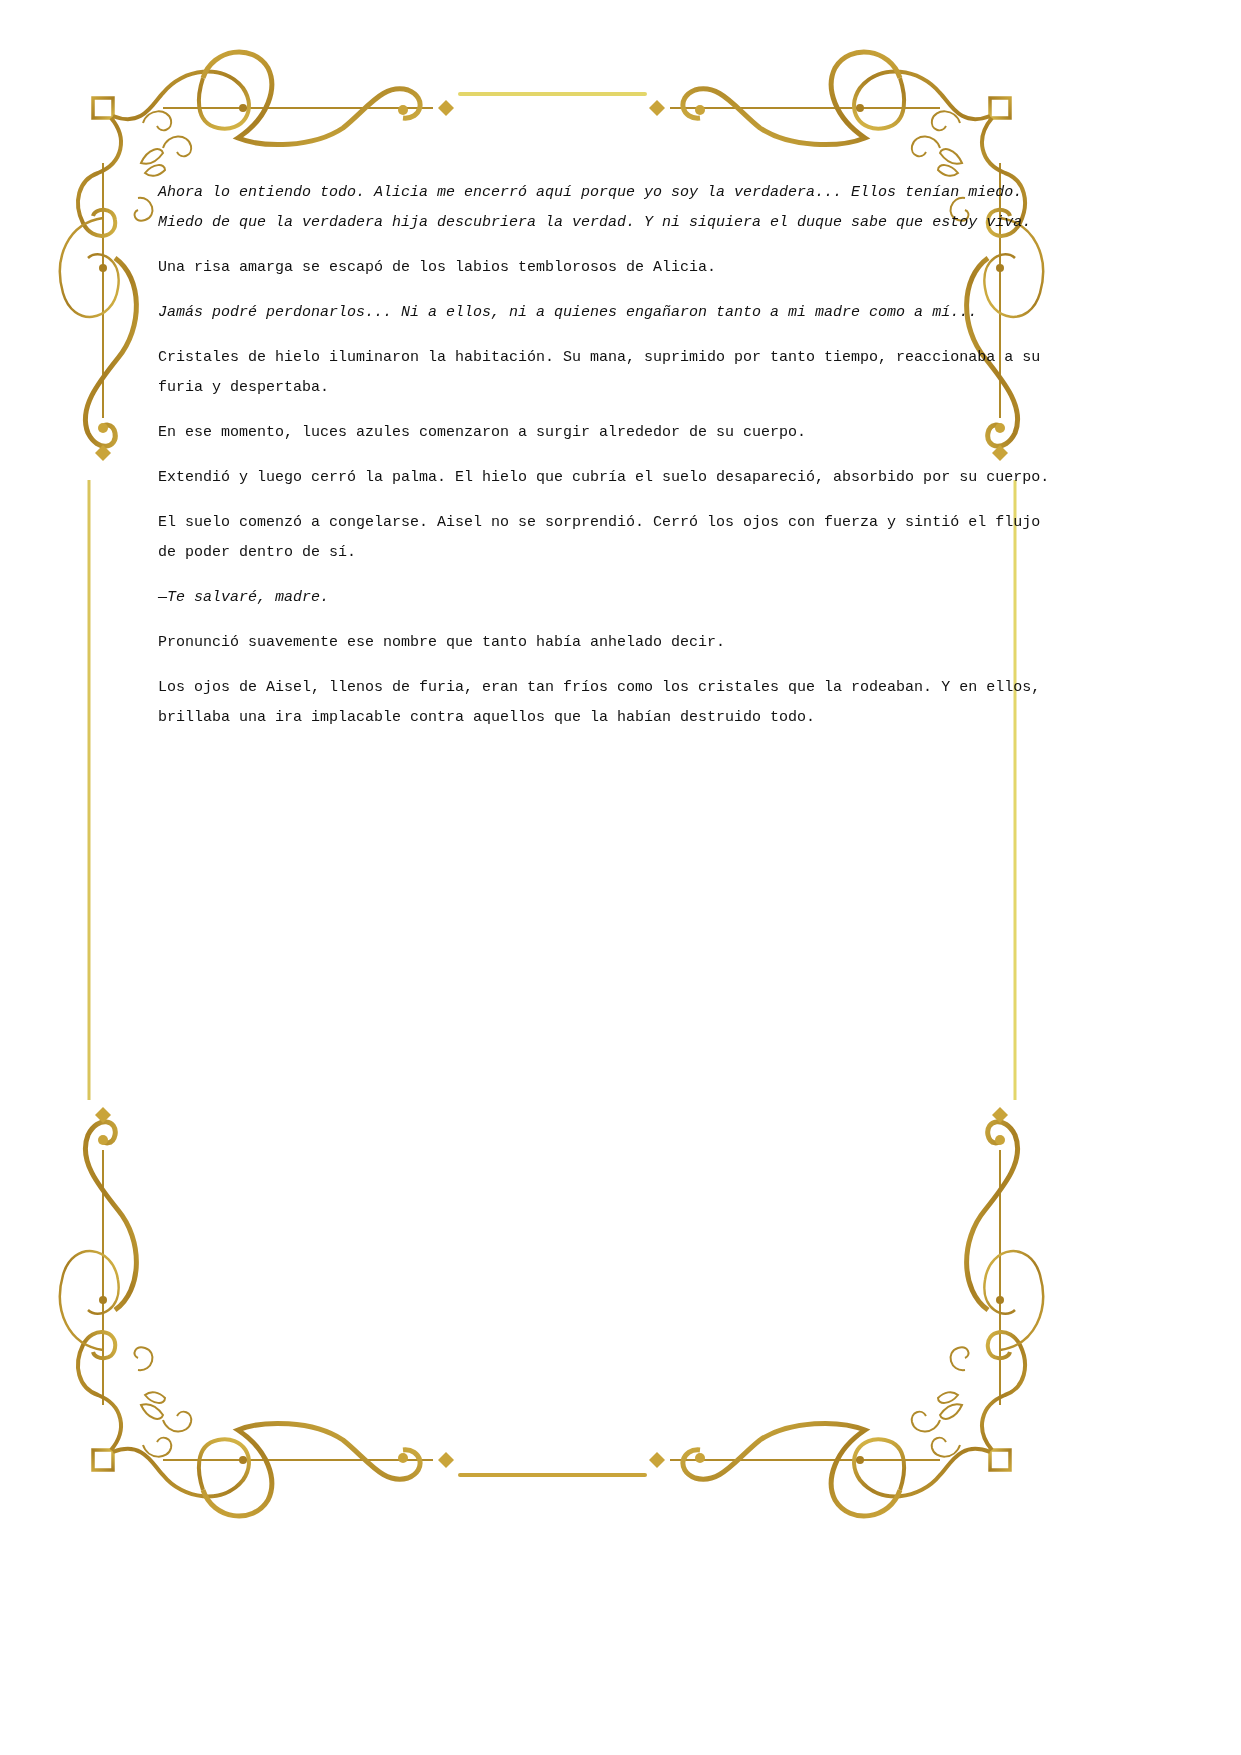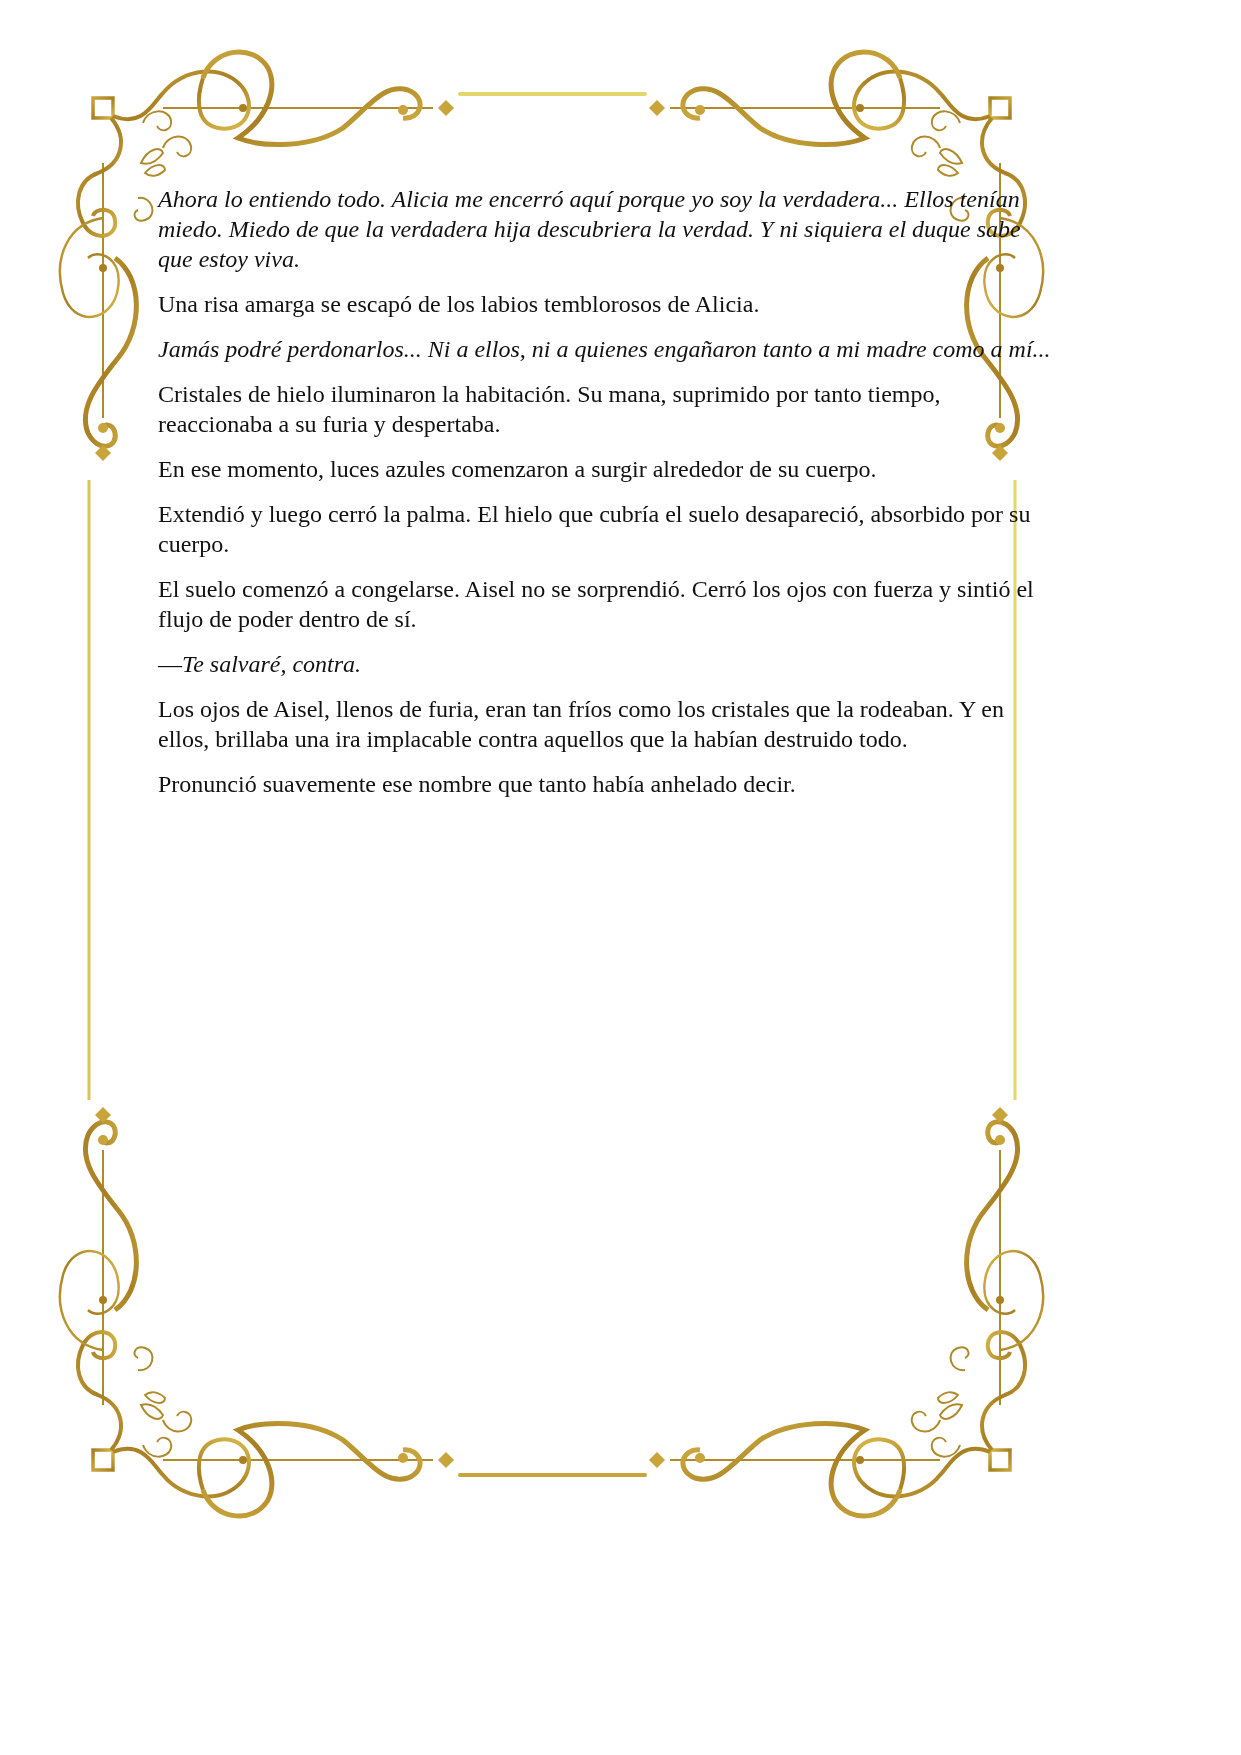--- a/index.html
+++ b/index.html
@@ -2,23 +2,23 @@
 <html><head>
 <meta charset="utf-8">
 <style>
   html, body { margin: 0; padding: 0; }
   body {
     width: 1241px; height: 1755px; background: #ffffff;
     position: relative; overflow: hidden;
   }
   .frame { position: absolute; left: 0; top: 0; width: 1241px; height: 1755px; pointer-events: none; }
   .text-block {
-    position: absolute; left: 158px; top: 184px; width: 900px;
-    font-family: Liberation Serif, serif;
-    font-size: 24px; line-height: 30px; color: #111111;
+    position: absolute; left: 158px; top: 178px; width: 900px;
+    font-family: Liberation Mono, monospace;
+    font-size: 15px; line-height: 30px; color: #111111;
   }
   .text-block p { margin: 0 0 15px 0; }
   .text-block p.italic { font-style: italic; }
 </style>
 </head>
 <body>
 
 <svg class="frame" viewBox="0 0 1241 1755" xmlns="http://www.w3.org/2000/svg">
   <defs>
     <linearGradient id="gDark" x1="0" y1="0" x2="1" y2="1">
@@ -88,16 +88,16 @@
 </svg>
 
 <div class="text-block">
   <p class="italic">Ahora lo entiendo todo. Alicia me encerró aquí porque yo soy la verdadera... Ellos tenían miedo. Miedo de que la verdadera hija descubriera la verdad. Y ni siquiera el duque sabe que estoy viva.</p>
   <p>Una risa amarga se escapó de los labios temblorosos de Alicia.</p>
   <p class="italic">Jamás podré perdonarlos... Ni a ellos, ni a quienes engañaron tanto a mi madre como a mí...</p>
   <p>Cristales de hielo iluminaron la habitación. Su mana, suprimido por tanto tiempo, reaccionaba a su furia y despertaba.</p>
   <p>En ese momento, luces azules comenzaron a surgir alrededor de su cuerpo.</p>
   <p>Extendió y luego cerró la palma. El hielo que cubría el suelo desapareció, absorbido por su cuerpo.</p>
   <p>El suelo comenzó a congelarse. Aisel no se sorprendió. Cerró los ojos con fuerza y sintió el flujo de poder dentro de sí.</p>
-  <p><span>—</span><em>Te salvaré, contra.</em></p>
+  <p><span>—</span><em>Te salvaré, madre.</em></p>
+  <p>Pronunció suavemente ese nombre que tanto había anhelado decir.</p>
   <p>Los ojos de Aisel, llenos de furia, eran tan fríos como los cristales que la rodeaban. Y en ellos, brillaba una ira implacable contra aquellos que la habían destruido todo.</p>
-  <p>Pronunció suavemente ese nombre que tanto había anhelado decir.</p>
 </div>
 
 </body></html>

